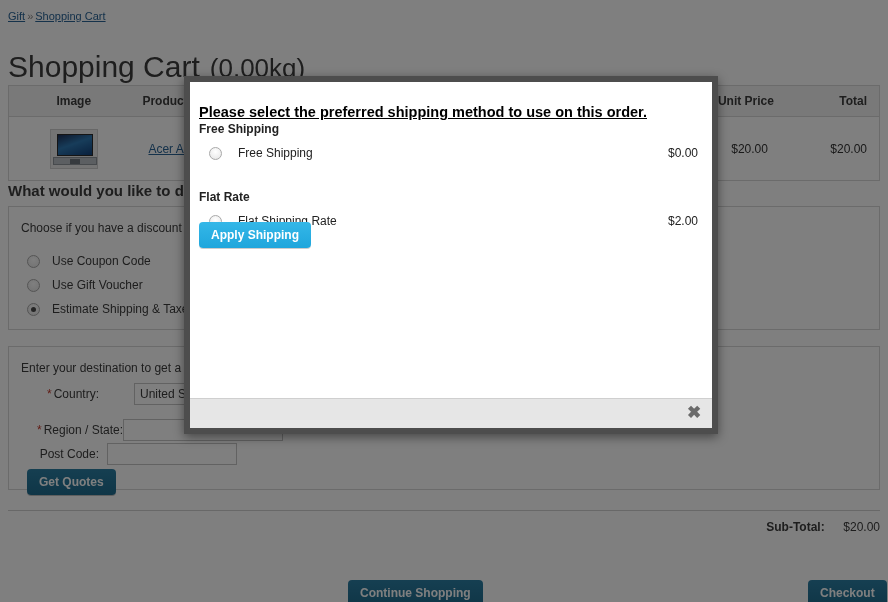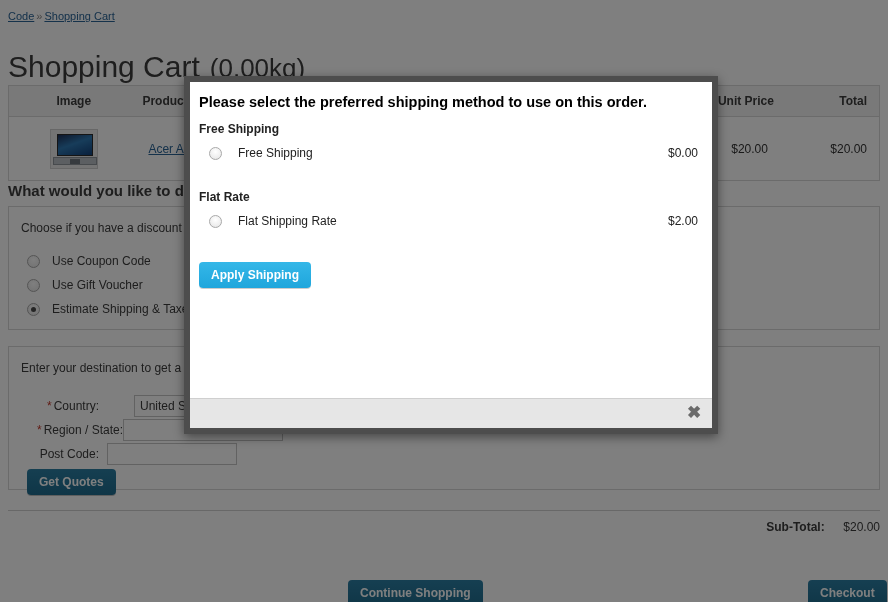--- a/index.html
+++ b/index.html
@@ -213,21 +213,20 @@
     font-family: "Liberation Sans", sans-serif;
     white-space: nowrap;
   }
   .btn-teal {
     background: linear-gradient(180deg, #2b7ea3 0%, #1f6c8e 100%);
     box-shadow: 0 1px 0 rgba(0,0,0,0.25);
   }
   .btn-blue {
     background: linear-gradient(180deg, #34b7e8 0%, #1fa6dc 100%);
     box-shadow: 0 1px 0 rgba(0,0,0,0.20);
-    margin-top: 40px;
   }
 
   #btn-get-quotes {
     position: absolute;
     left: 18px; top: 122px;
   }
 
   
   .hr {
     position: absolute;
@@ -275,25 +274,26 @@
   }
   #modal-body {
     position: absolute;
     left: 0; right: 0; top: 0;
     bottom: 30px;
     background: #fff;
     overflow: hidden;
   }
   .modal-title {
     position: absolute;
-    left: 9px; top: 12px;
+    left: 9px; top: 22px;
     font-size: 14.5px;
     font-weight: bold;
     color: #000;
     white-space: nowrap;
+    text-decoration: underline;
   }
   .ship-group {
     position: absolute;
     left: 9px;
     right: 14px;
   }
   .ship-group-title {
     font-size: 12px;
     font-weight: bold;
     color: #222;
@@ -340,21 +340,21 @@
     color: #6b6b6b;
     cursor: pointer;
   }
 </style>
 </head>
 <body>
 
 <div id="page">
 
   <div class="breadcrumb">
-    <a href="#">Code</a><span class="sep">»</span><a href="#">Shopping Cart</a>
+    <a href="#">Gift</a><span class="sep">»</span><a href="#">Shopping Cart</a>
   </div>
 
   <h1 class="page-title"><span>Shopping Cart</span><span class="weight">(0.00kg)</span></h1>
 
   <table class="cart-table">
     <thead>
       <tr>
         <th class="col-image">Image</th>
         <th class="col-product" style="text-align:left">Product Name</th>
         <th class="col-model" style="text-align:left">Model</th>
@@ -399,21 +399,21 @@
       <div class="radio-row">
         <span class="radio checked"></span>
         <span class="label">Estimate Shipping &amp; Taxes</span>
       </div>
     </div>
   </div>
 
   <div class="panel" id="panel-shipping">
     <div class="panel-text">Enter your destination to get a shipping estimate.</div>
 
-    <div class="form-row" style="left:12px; top:48px;gap:27px;">
+    <div class="form-row" style="left:12px; top:36px;gap:27px;">
       <span class="form-label"><span class="req">*</span><span>Country:</span></span>
       <span class="field" id="field-country">United States</span>
     </div>
 
     <div class="form-row" style="left:28px; top:72px;">
       <span class="form-label"><span class="req">*</span><span>Region / State:</span></span>
       <span class="field" id="field-region"></span>
     </div>
 
     <div class="form-row" style="left:12px; top:96px;">

